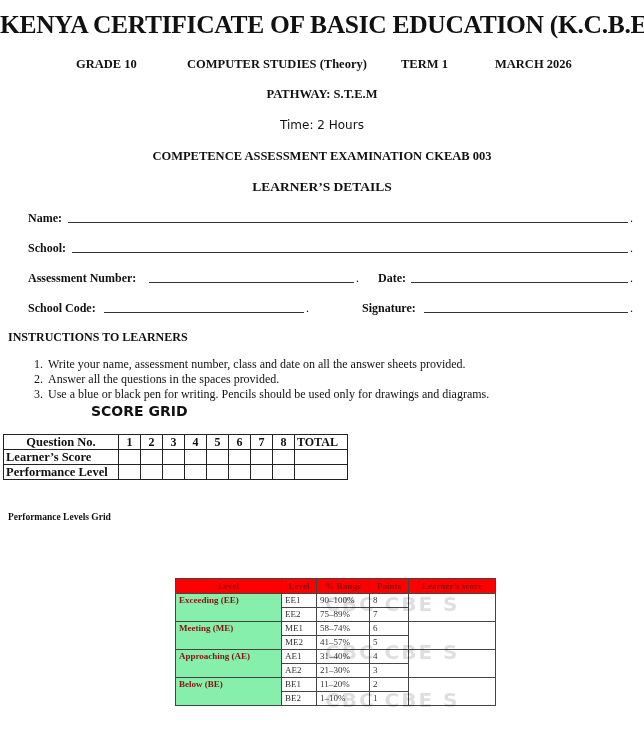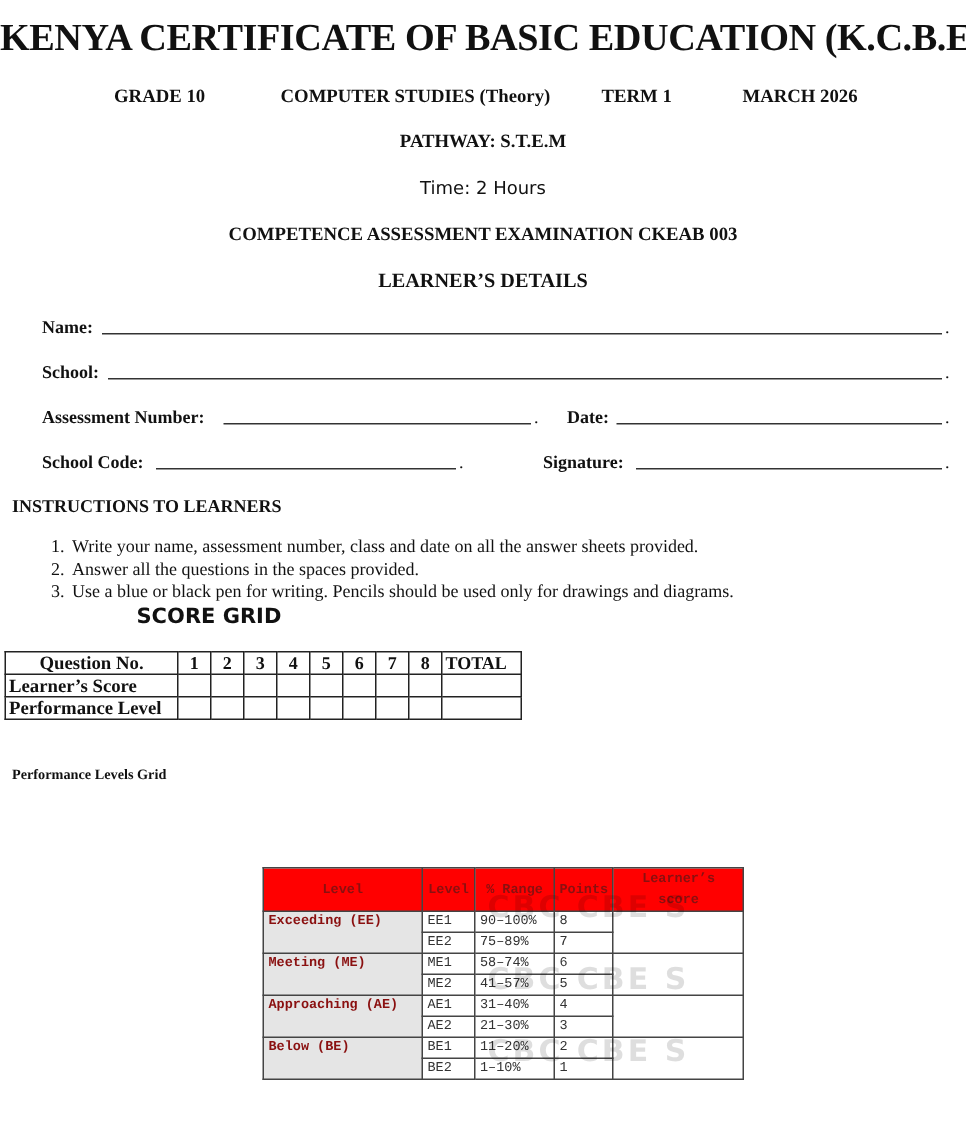--- a/index.html
+++ b/index.html
@@ -17,23 +17,23 @@
   ol.instr li { padding-left:2px; }
   .score-grid-h { left:47px; top:403px; font-family:"DejaVu Sans", sans-serif; font-weight:bold; font-size:14px;margin-left:44px; }
   table.sg { position:absolute; left:3px; top:434px; border-collapse:collapse; font-size:12px; }
   table.sg td { border:1px solid #222; padding:0 2px; height:14px; line-height:14px; text-align:center; }
   table.sg td.lbl { font-weight:bold; text-align:left; width:110px; font-size:12.5px; }
   table.sg td.num { width:17px; }
   table.sg td.tot { width:48px; text-align:left; font-weight:bold; }
   table.sg tr:first-child td { font-weight:bold; }
   table.sg tr:first-child td.lbl { text-align:center; }
   .plg { left:8px; top:512px; font-weight:bold; font-size:9.5px; }
-  table.pl { position:absolute; left:175px; top:578px; border-collapse:collapse; font-family:Liberation Mono, monospace; font-size:9px; }
+  table.pl { position:absolute; left:175px; top:578px; border-collapse:collapse; font-family:Liberation Serif, serif; font-size:9px; }
   table.pl td { border:1px solid #444; height:13px; line-height:13px; padding:0 3px; color:#333; }
-  table.pl .red { background:#e5e5e5; color:#8a1010; font-weight:bold; }
+  table.pl .red { background:#86efac; color:#8a1010; font-weight:bold; }
   table.pl th { background:#ff0000; color:#8a1010; font-weight:bold; border:1px solid #444; height:14px; line-height:14px; padding:0 3px; font-size:9px; }
   .wm { position:absolute; font-family:"DejaVu Sans", sans-serif; font-weight:bold; font-size:20px; color:rgba(0,0,0,0.13); letter-spacing:2px; white-space:nowrap; pointer-events:none; }
 </style>
 </head>
 <body>
 
 <div class="abs title">KENYA CERTIFICATE OF BASIC EDUCATION (K.C.B.E)</div>
 
 <div class="abs sub" style="left:76px;">GRADE 10</div>
 <div class="abs sub" style="left:187px;">COMPUTER STUDIES (Theory)</div>

